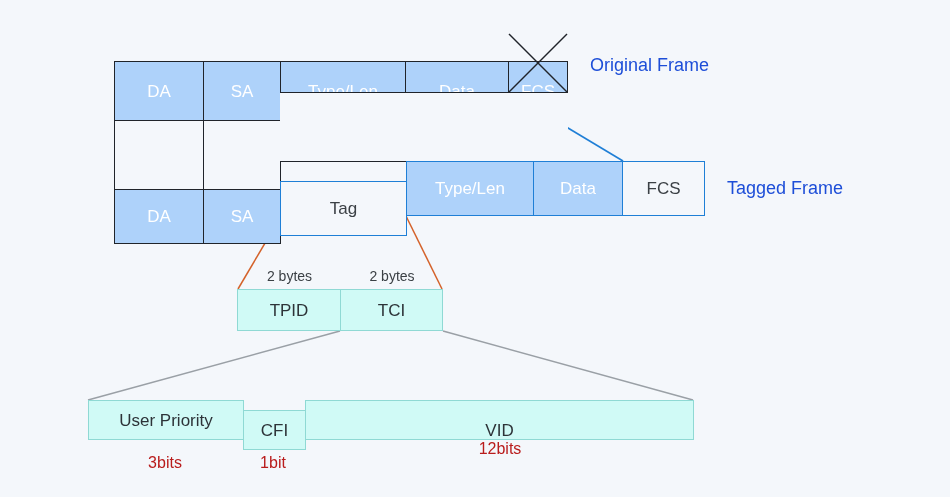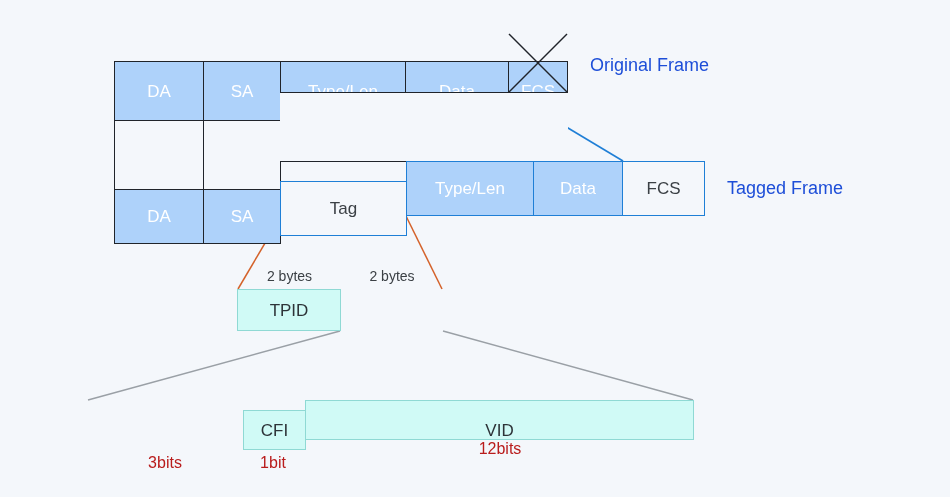--- a/index.html
+++ b/index.html
@@ -147,21 +147,27 @@
   </div>
 
   <div class="side-label" style="left:727px; top:178px;">Tagged Frame</div>
 
   <div class="tiny-label" style="left:238px; top:268px; width:103px;">2 bytes</div>
   <div class="tiny-label" style="left:341px; top:268px; width:102px;">2 bytes</div>
 
   <div class="cell cell-cyan b-cyan" style="left:237px; top:289px; width:104px; height:42px;">
     <span>TPID</span>
   </div>
+  <div class="cell cell-cyan b-cyan" style="left:340px; top:289px; width:103px; height:42px;">
+    <span>TCI</span>
+  </div>
 
+  <div class="cell cell-cyan b-cyan" style="left:88px; top:400px; width:156px; height:40px;">
+    <span>User Priority</span>
+  </div>
   <div class="cell cell-cyan b-cyan" style="left:243px; top:410px; width:63px; height:40px;">
     <span>CFI</span>
   </div>
   <div class="cell cell-cyan b-cyan" style="left:305px; top:400px; width:389px; height:40px;align-items:flex-end;">
     <span>VID</span>
   </div>
 
   <div class="bits-label" style="left:115px; top:454px; width:100px;">3bits</div>
   <div class="bits-label" style="left:233px; top:454px; width:80px;">1bit</div>
   <div class="bits-label" style="left:450px; top:440px; width:100px;">12bits</div>

